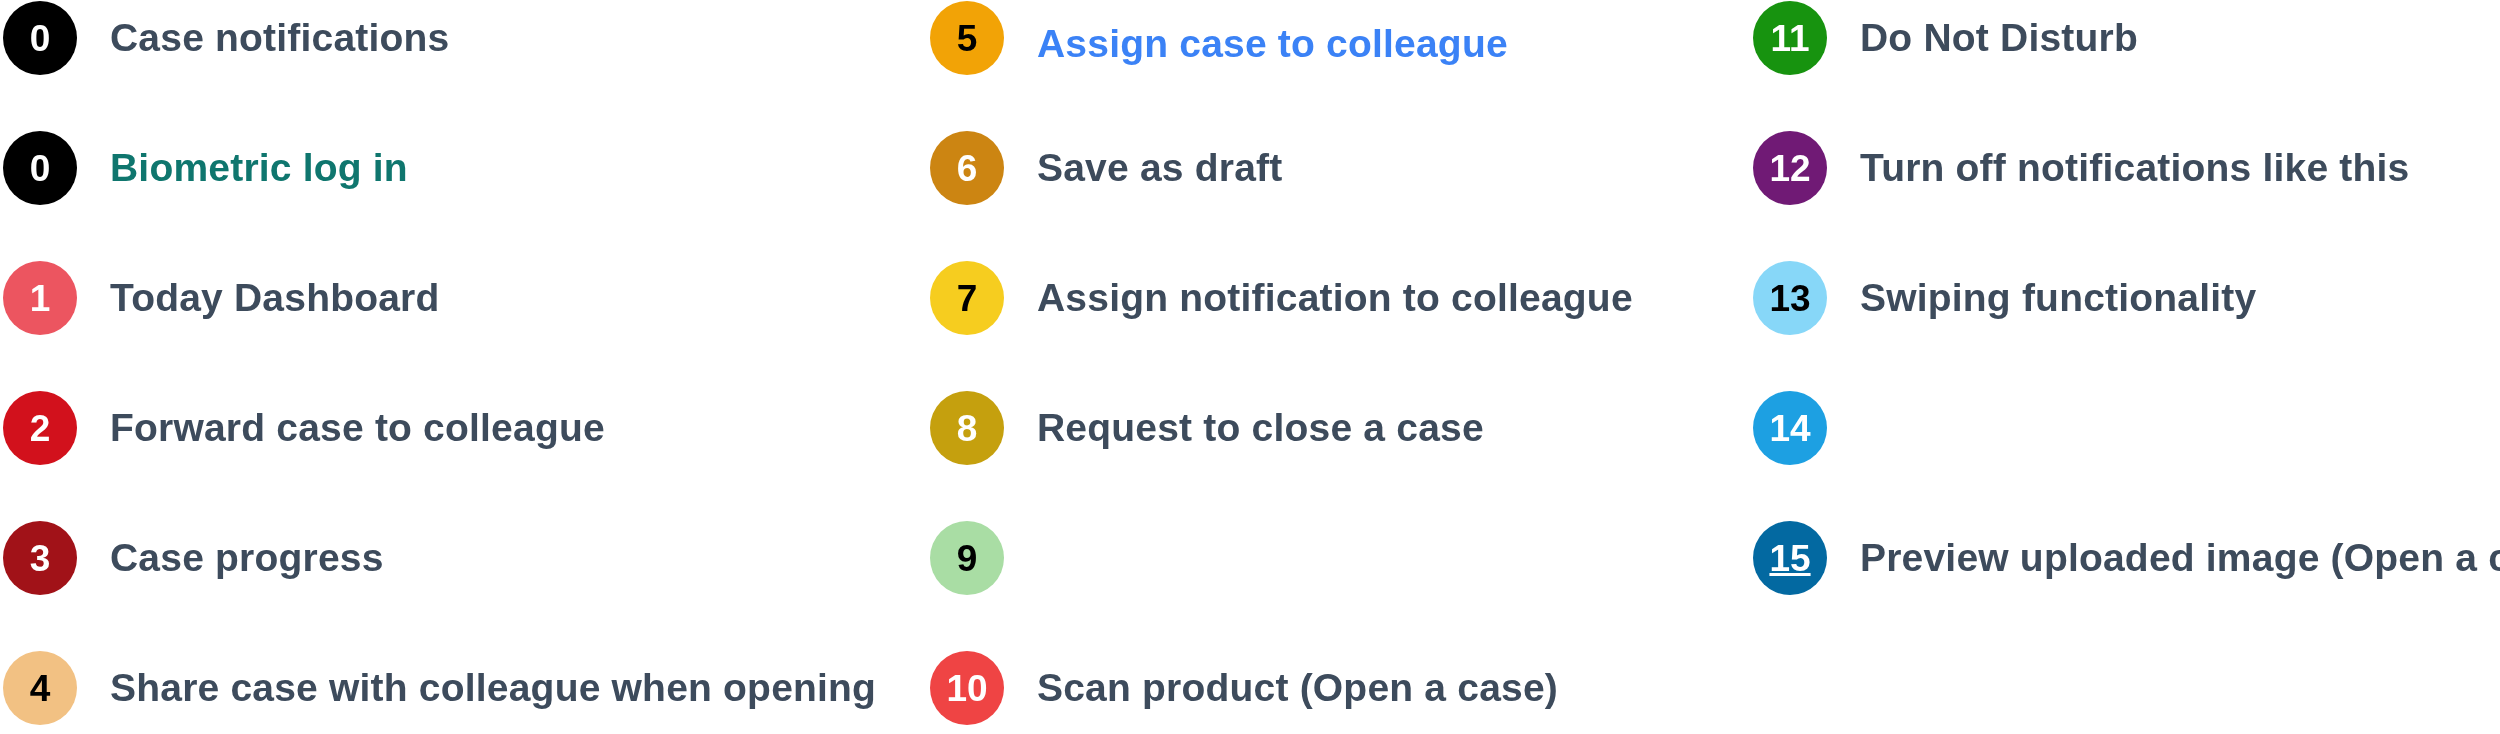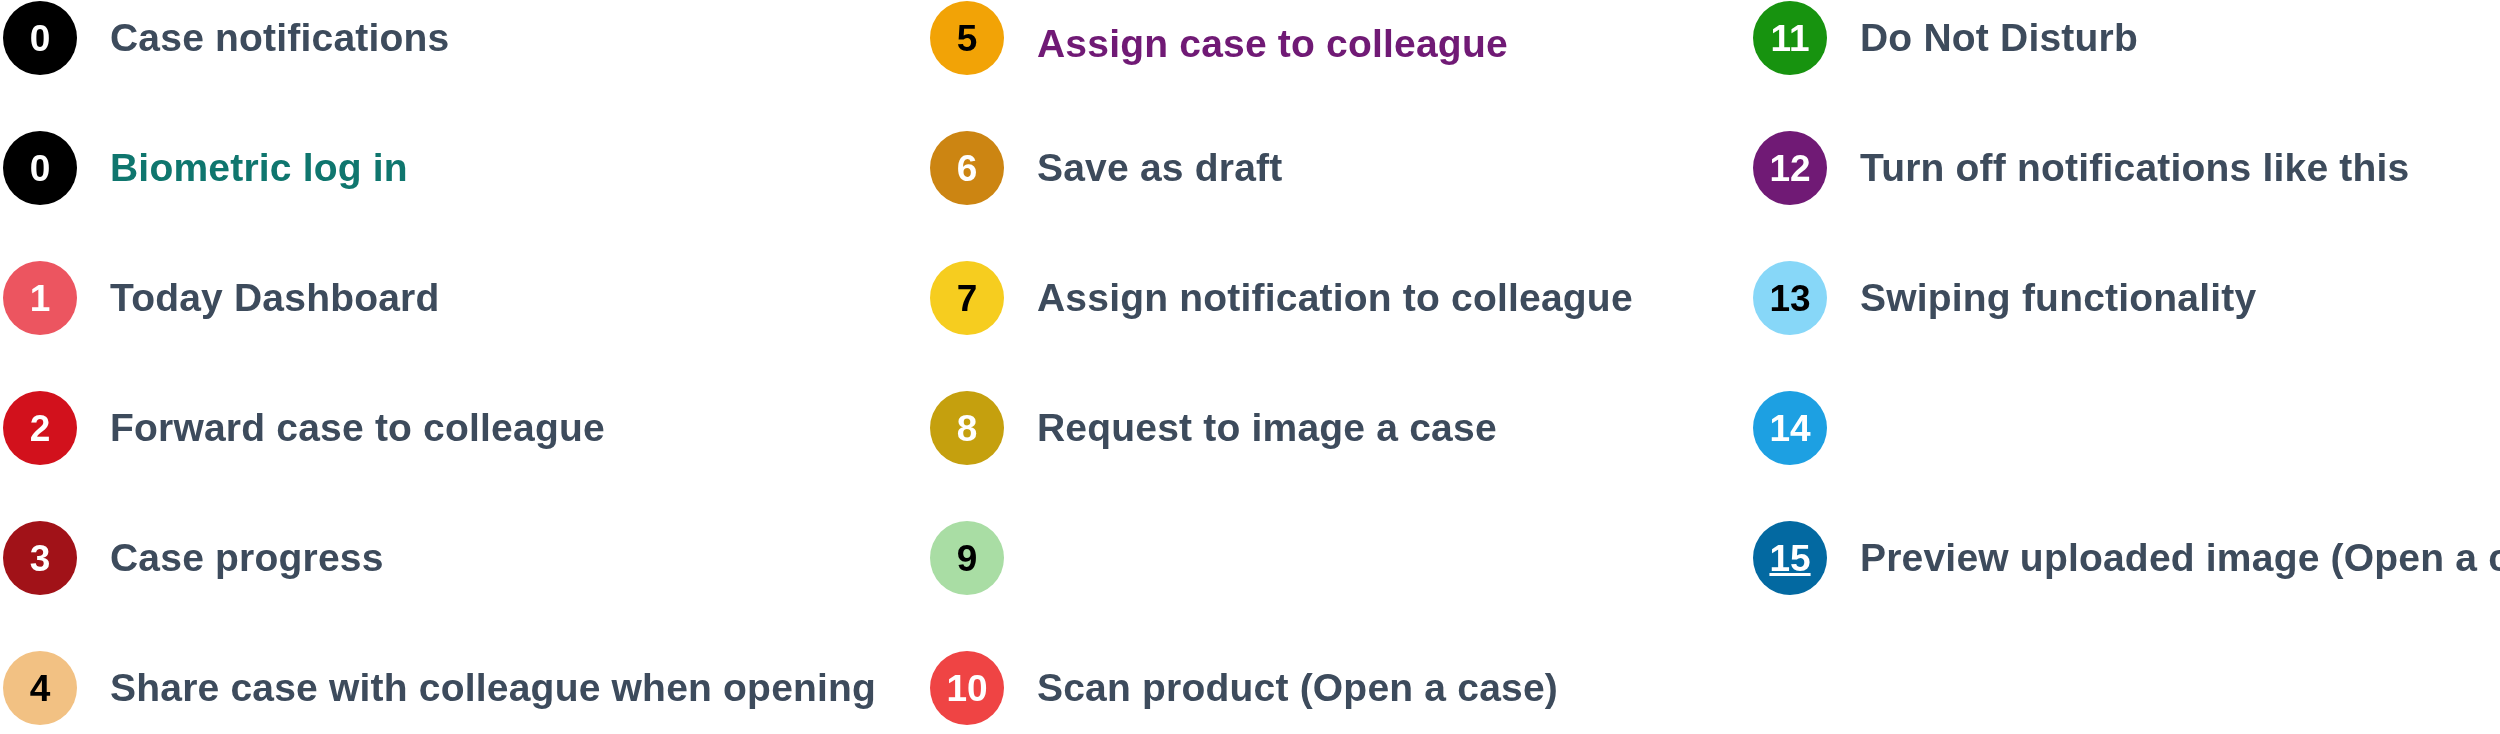--- a/index.html
+++ b/index.html
@@ -78,33 +78,33 @@
         <div class="item-label" style="color: rgb(61, 75, 92);">Case progress</div>
       </div>
       <div class="legend-item">
         <div class="badge" style="background: rgb(242, 193, 131); color: rgb(0, 0, 0);">4</div>
         <div class="item-label" style="color: rgb(61, 75, 92);">Share case with colleague when opening</div>
       </div>
     </div>
   <div class="legend-col col-1">
       <div class="legend-item">
         <div class="badge" style="background: rgb(242, 163, 6); color: rgb(0, 0, 0);">5</div>
-        <div class="item-label" style="color: #701a75; margin-top: 12px;">Assign case to colleague</div>
+        <div class="item-label" style="color: #3b82f6; margin-top: 12px;">Assign case to colleague</div>
       </div>
       <div class="legend-item">
         <div class="badge" style="background: rgb(204, 133, 18); color: rgb(255, 255, 255);">6</div>
         <div class="item-label" style="color: rgb(61, 75, 92);">Save as draft</div>
       </div>
       <div class="legend-item">
         <div class="badge" style="background: rgb(246, 205, 31); color: rgb(0, 0, 0);">7</div>
         <div class="item-label" style="color: rgb(61, 75, 92);">Assign notification to colleague</div>
       </div>
       <div class="legend-item">
         <div class="badge" style="background: rgb(197, 160, 14); color: rgb(255, 255, 255);">8</div>
-        <div class="item-label" style="color: rgb(61, 75, 92);">Request to image a case</div>
+        <div class="item-label" style="color: rgb(61, 75, 92);">Request to close a case</div>
       </div>
       <div class="legend-item">
         <div class="badge" style="background: rgb(169, 221, 164); color: rgb(0, 0, 0);">9</div>
       </div>
       <div class="legend-item">
         <div class="badge" style="background: #ef4444; color: rgb(255, 255, 255);">10</div>
         <div class="item-label" style="color: rgb(61, 75, 92);">Scan product (Open a case)</div>
       </div>
     </div>
   <div class="legend-col col-2">

